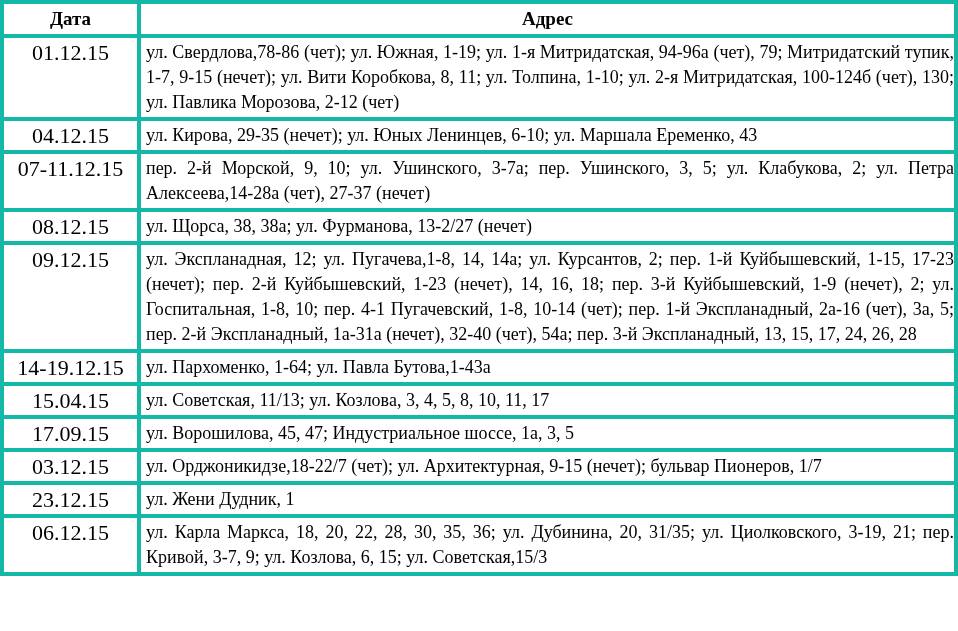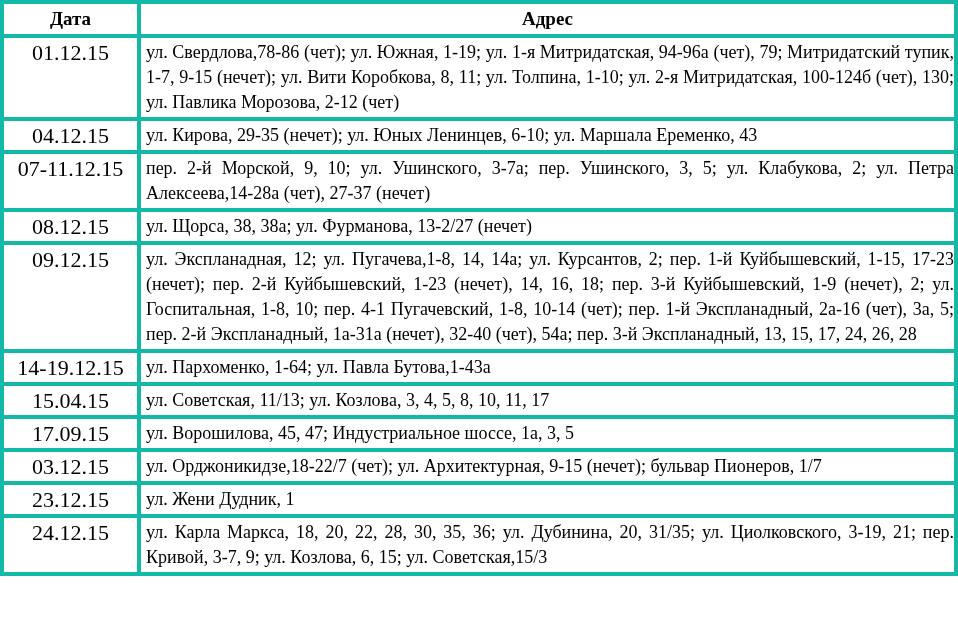--- a/index.html
+++ b/index.html
@@ -94,17 +94,17 @@
       </tr>
       <tr>
         <td class="date-cell">03.12.15</td>
         <td class="address-cell">ул. Орджоникидзе,18-22/7 (чет); ул. Архитектурная, 9-15 (нечет); бульвар Пионеров, 1/7</td>
       </tr>
       <tr>
         <td class="date-cell">23.12.15</td>
         <td class="address-cell">ул. Жени Дудник, 1</td>
       </tr>
       <tr>
-        <td class="date-cell">24.12.15</td>
+        <td class="date-cell">06.12.15</td>
         <td class="address-cell">ул. Карла Маркса, 18, 20, 22, 28, 30, 35, 36; ул. Дубинина, 20, 31/35; ул. Циолковского, 3-19, 21; пер. Кривой, 3-7, 9; ул. Козлова, 6, 15; ул. Советская,15/3</td>
       </tr>
     </tbody>
 </table>
 
 </body></html>

